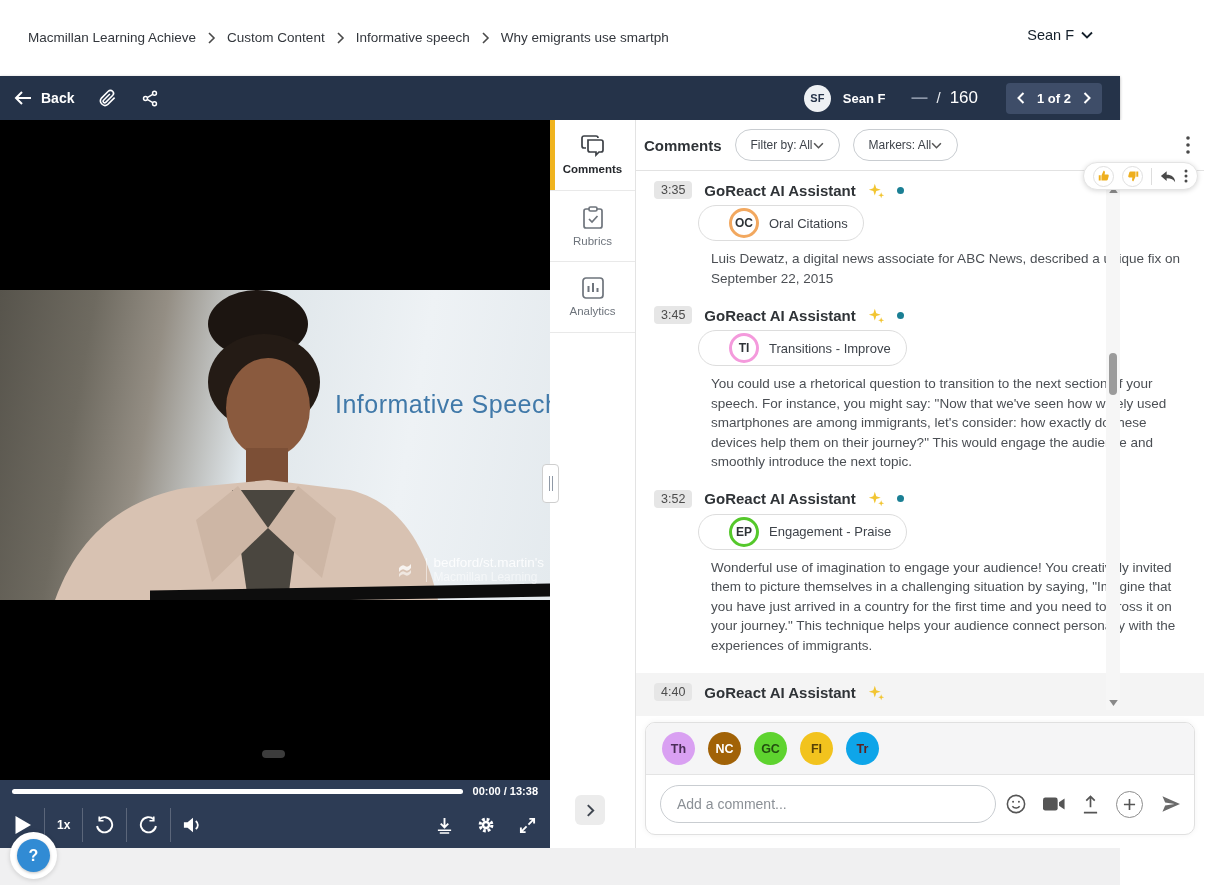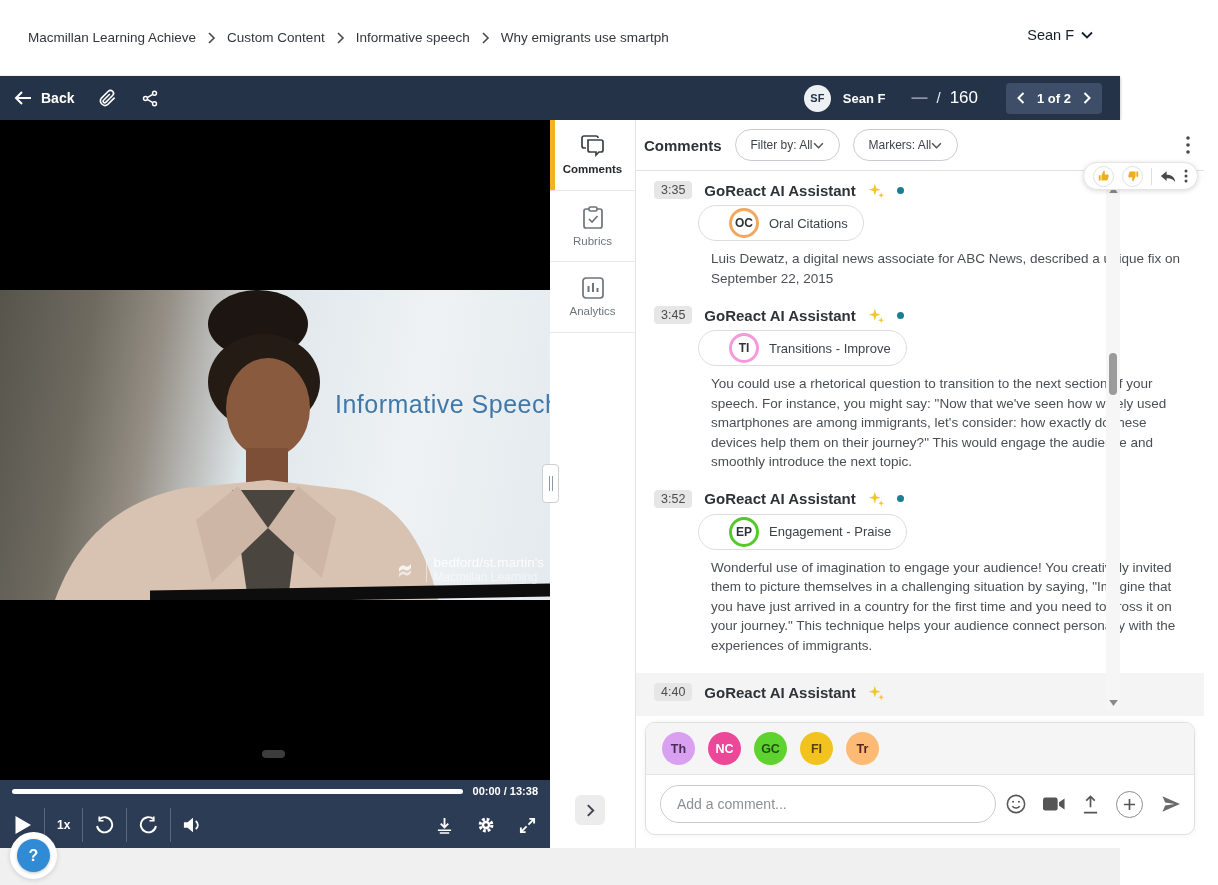--- a/index.html
+++ b/index.html
@@ -494,24 +494,24 @@
               </svg>
             </span>
         </div>
       </div>
 
     </div>
 
     <div class="composer-card">
       <div class="chips-row">
         <span class="chip" style="background: rgb(217, 160, 242); color: rgb(74, 45, 87); text-align: center;">Th</span>
-        <span class="chip" style="background: #ec4899; color: rgb(255, 255, 255);">NC</span>
+        <span class="chip" style="background: #a16207; color: rgb(255, 255, 255);">NC</span>
         <span class="chip" style="background: rgb(94, 211, 47); color: rgb(35, 77, 16);">GC</span>
         <span class="chip" style="background: rgb(242, 195, 30); color: rgb(87, 66, 7);">FI</span>
-        <span class="chip" style="background: #fdba74; color: rgb(92, 34, 34);">Tr</span>
+        <span class="chip" style="background: #0ea5e9; color: rgb(92, 34, 34);">Tr</span>
       </div>
       <div class="composer-row">
         <input class="comment-input" type="text" placeholder="Add a comment..." style="">
         <span class="composer-icons">
           <span class="cmp-icon">
               <span>
                 <svg width="20" height="20" viewBox="0 0 22 22" fill="none" stroke="#555" stroke-width="1.7">
                   <circle cx="11" cy="11" r="9.5"></circle>
                   <circle cx="7.8" cy="8.5" r="1.1" fill="#555" stroke="none"></circle>
                   <circle cx="14.2" cy="8.5" r="1.1" fill="#555" stroke="none"></circle>

